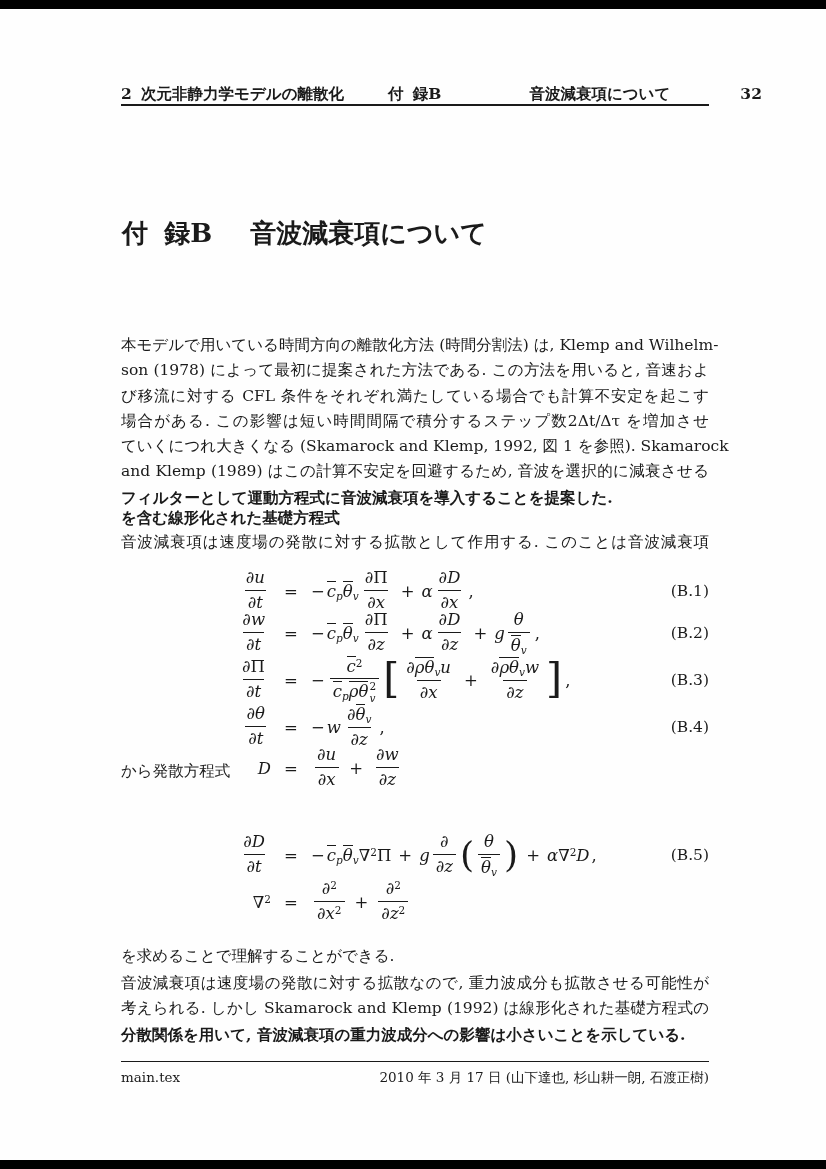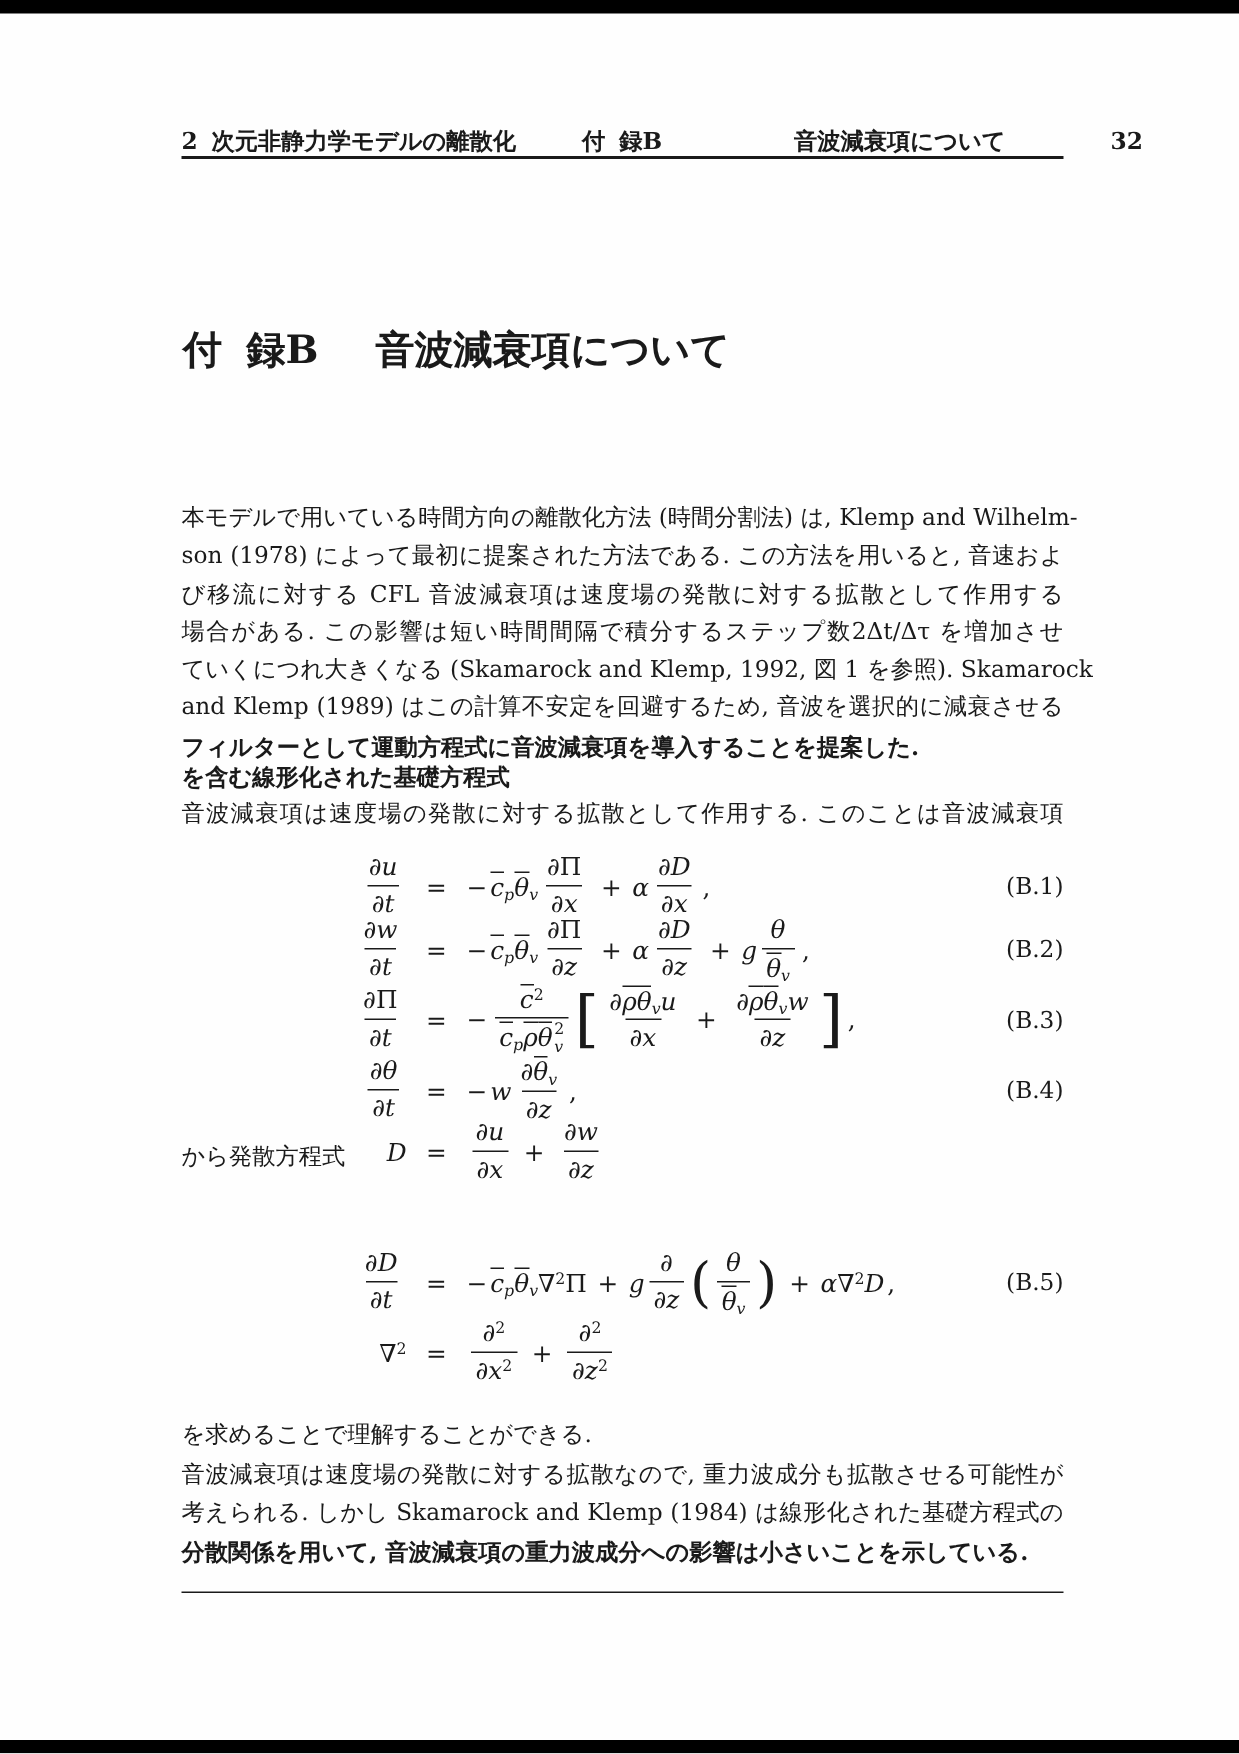--- a/index.html
+++ b/index.html
@@ -90,21 +90,21 @@
   </div>
   <div class="rule hdr-rule"></div>
 
   <div class="chapter">
     <span>付 録B</span><span class="chapter-text">音波減衰項について</span>
   </div>
 
   <div class="para" id="para1">
       <div class="tline">本モデルで用いている時間方向の離散化方法 (時間分割法) は, Klemp and Wilhelm-</div>
       <div class="tline">son (1978) によって最初に提案された方法である. この方法を用いると, 音速およ</div>
-      <div class="tline">び移流に対する CFL 音波減衰項は速度場の発散に対する拡散として作用する</div>
+      <div class="tline">び移流に対する CFL 条件をそれぞれ満たしている場合でも計算不安定を起こす</div>
       <div class="tline">場合がある. この影響は短い時間間隔で積分するステップ数2Δt/Δτ を増加させ</div>
       <div class="tline">ていくにつれ大きくなる (Skamarock and Klemp, 1992, 図 1 を参照). Skamarock</div>
       <div class="tline">and Klemp (1989) はこの計算不安定を回避するため, 音波を選択的に減衰させる</div>
       <div class="tline tlast">フィルターとして運動方程式に音波減衰項を導入することを提案した.</div>
     </div>
   <div class="para" id="para2">
       <div class="tline tlast">を含む線形化された基礎方程式</div>
       <div class="tline">音波減衰項は速度場の発散に対する拡散として作用する. このことは音波減衰項</div>
     </div>
 
@@ -290,18 +290,22 @@
             <span class="den"><span><span class="mi">∂z</span><span class="msup">2</span></span></span>
           </span>
         </span>
       </div>
     </div>
 
   <div class="pline" id="conclusion">を求めることで理解することができる.</div>
 
   <div class="para" id="para3">
       <div class="tline">音波減衰項は速度場の発散に対する拡散なので, 重力波成分も拡散させる可能性が</div>
-      <div class="tline">考えられる. しかし Skamarock and Klemp (1984) は線形化された基礎方程式の</div>
+      <div class="tline">考えられる. しかし Skamarock and Klemp (1992) は線形化された基礎方程式の</div>
       <div class="tline tlast">分散関係を用いて, 音波減衰項の重力波成分への影響は小さいことを示している.</div>
     </div>
 
   <div class="rule ftr-rule"></div>
+  <div class="ftr">
+    <span>main.tex</span>
+    <span class="ftr-date">2010 年 3 月 17 日 (山下達也, 杉山耕一朗, 石渡正樹)</span>
+  </div>
 </div>
 
 </body></html>

